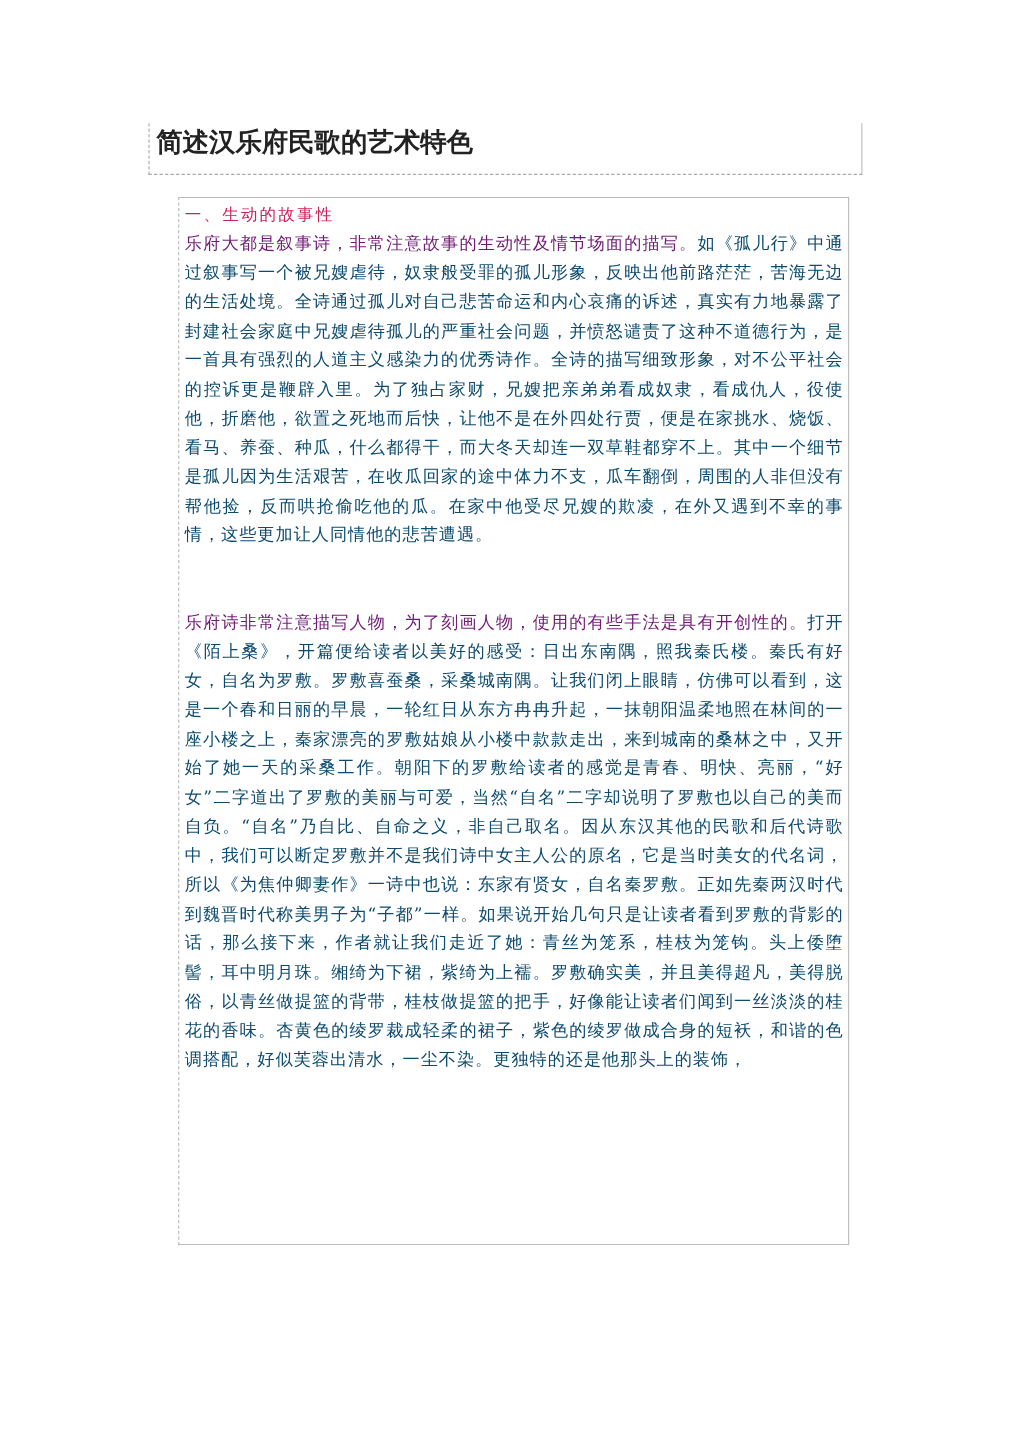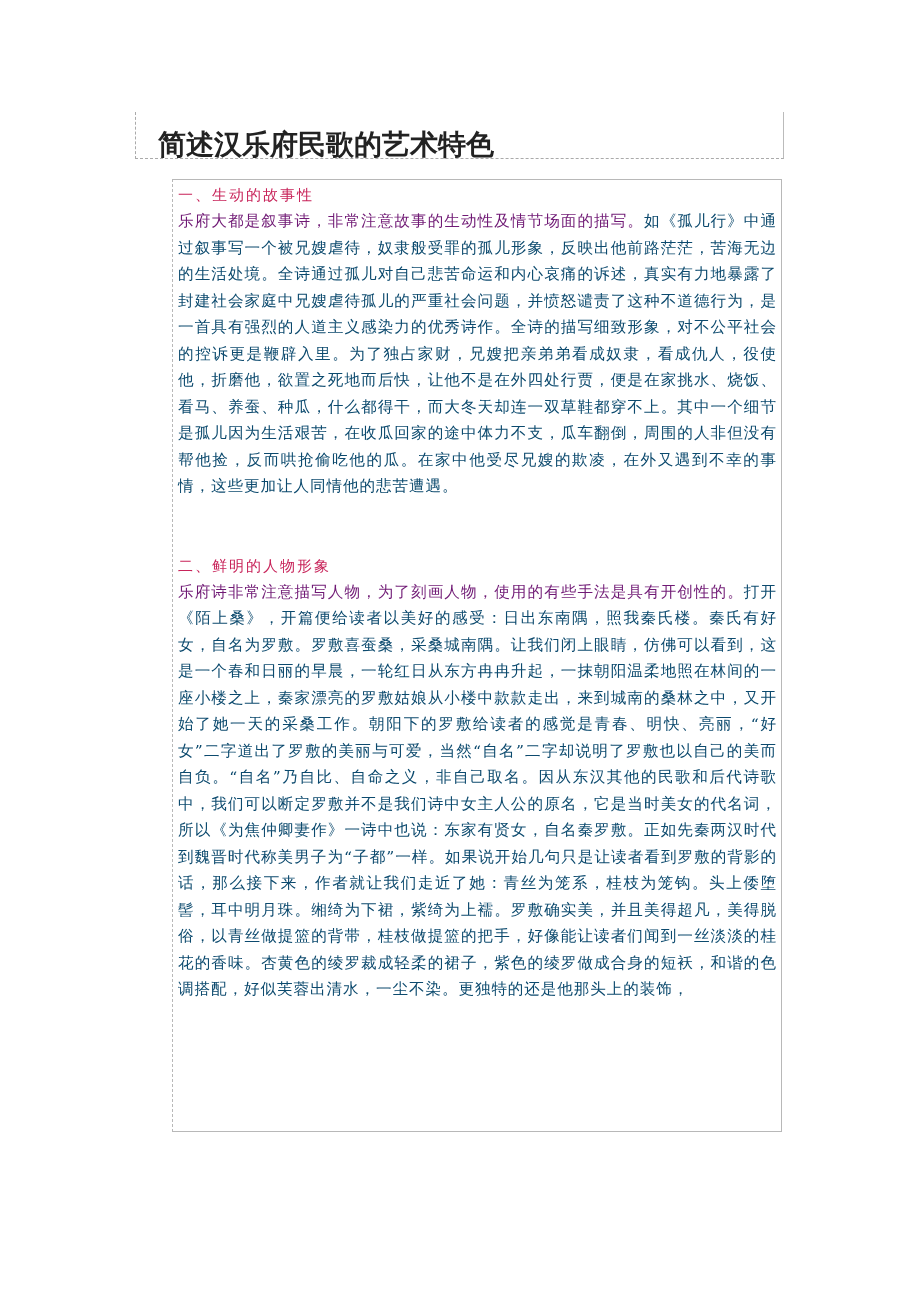--- a/index.html
+++ b/index.html
@@ -1,23 +1,23 @@
 <!DOCTYPE html>
 <html><head>
 <meta charset="utf-8">
 <style>
   html, body { margin: 0; padding: 0; background: #ffffff; }
   body { width: 920px; height: 1302px; position: relative; overflow: hidden;
          font-family: "DejaVu Serif", "Liberation Serif", serif; color: #222; }
   .title-box { position: absolute; left: 135px; top: 112px; width: 647px; height: 46px;
                border-left: 1px dashed #aaa; border-right: 1px solid #bbb; border-bottom: 1px dashed #aaa; }
-  .title { position: absolute; left: 4px; top: 0px; margin: 18px;
+  .title { position: absolute; left: 4px; top: 0px; margin: 2px;
            font-family: "DejaVu Sans", "Liberation Sans", sans-serif; font-weight: bold;
-           font-size: 28px; line-height: 30px; color: #222; letter-spacing: 0px; text-align: right; }
-  .content-box { position: absolute; left: 172px; top: 179px; width: 610px; height: 953px;
+           font-size: 24px; line-height: 30px; color: #222; letter-spacing: 0px; text-align: right; }
+  .content-box { position: absolute; left: 162px; top: 179px; width: 610px; height: 953px;
                  border: 1px solid #b8b8b8; border-left-style: dashed; box-sizing: border-box;
                  padding: 2px 4px 0 5px; }
   .section { }
   .heading { font-size: 15px; line-height: 26px; color: #c8245a; letter-spacing: 2px; margin: 0; }
   .para { font-size: 15.6px; line-height: 26.5px; margin: 0; text-align: justify; letter-spacing: 0.9px; }
   .para .lead { color: #701a75; }
   .para .body { color: #0c4a6e; }
   .gap { height: 53px; }
 </style>
 </head>
@@ -27,16 +27,15 @@
   <h1 class="title">简述汉乐府民歌的艺术特色</h1>
 </div>
 
 <div class="content-box">
   <div class="section">
     <p class="heading">一、生动的故事性</p>
     <p class="para"><span class="lead">乐府大都是叙事诗，非常注意故事的生动性及情节场面的描写。</span><span class="body">如《孤儿行》中通过叙事写一个被兄嫂虐待，奴隶般受罪的孤儿形象，反映出他前路茫茫，苦海无边的生活处境。全诗通过孤儿对自己悲苦命运和内心哀痛的诉述，真实有力地暴露了封建社会家庭中兄嫂虐待孤儿的严重社会问题，并愤怒谴责了这种不道德行为，是一首具有强烈的人道主义感染力的优秀诗作。全诗的描写细致形象，对不公平社会的控诉更是鞭辟入里。为了独占家财，兄嫂把亲弟弟看成奴隶，看成仇人，役使他，折磨他，欲置之死地而后快，让他不是在外四处行贾，便是在家挑水、烧饭、看马、养蚕、种瓜，什么都得干，而大冬天却连一双草鞋都穿不上。其中一个细节是孤儿因为生活艰苦，在收瓜回家的途中体力不支，瓜车翻倒，周围的人非但没有帮他捡，反而哄抢偷吃他的瓜。在家中他受尽兄嫂的欺凌，在外又遇到不幸的事情，这些更加让人同情他的悲苦遭遇。</span></p>
   </div>
   <div class="gap"></div>
   <div class="section">
-    <p class="heading">二、鲜明的人物形象</p>
     <p class="para"><span class="lead">乐府诗非常注意描写人物，为了刻画人物，使用的有些手法是具有开创性的。</span><span class="body">打开《陌上桑》，开篇便给读者以美好的感受：日出东南隅，照我秦氏楼。秦氏有好女，自名为罗敷。罗敷喜蚕桑，采桑城南隅。让我们闭上眼睛，仿佛可以看到，这是一个春和日丽的早晨，一轮红日从东方冉冉升起，一抹朝阳温柔地照在林间的一座小楼之上，秦家漂亮的罗敷姑娘从小楼中款款走出，来到城南的桑林之中，又开始了她一天的采桑工作。朝阳下的罗敷给读者的感觉是青春、明快、亮丽，“好女”二字道出了罗敷的美丽与可爱，当然“自名”二字却说明了罗敷也以自己的美而自负。“自名”乃自比、自命之义，非自己取名。因从东汉其他的民歌和后代诗歌中，我们可以断定罗敷并不是我们诗中女主人公的原名，它是当时美女的代名词，所以《为焦仲卿妻作》一诗中也说：东家有贤女，自名秦罗敷。正如先秦两汉时代到魏晋时代称美男子为“子都”一样。如果说开始几句只是让读者看到罗敷的背影的话，那么接下来，作者就让我们走近了她：青丝为笼系，桂枝为笼钩。头上倭堕髻，耳中明月珠。缃绮为下裙，紫绮为上襦。罗敷确实美，并且美得超凡，美得脱俗，以青丝做提篮的背带，桂枝做提篮的把手，好像能让读者们闻到一丝淡淡的桂花的香味。杏黄色的绫罗裁成轻柔的裙子，紫色的绫罗做成合身的短袄，和谐的色调搭配，好似芙蓉出清水，一尘不染。更独特的还是他那头上的装饰，</span></p>
   </div>
 </div>
 
 </body></html>

